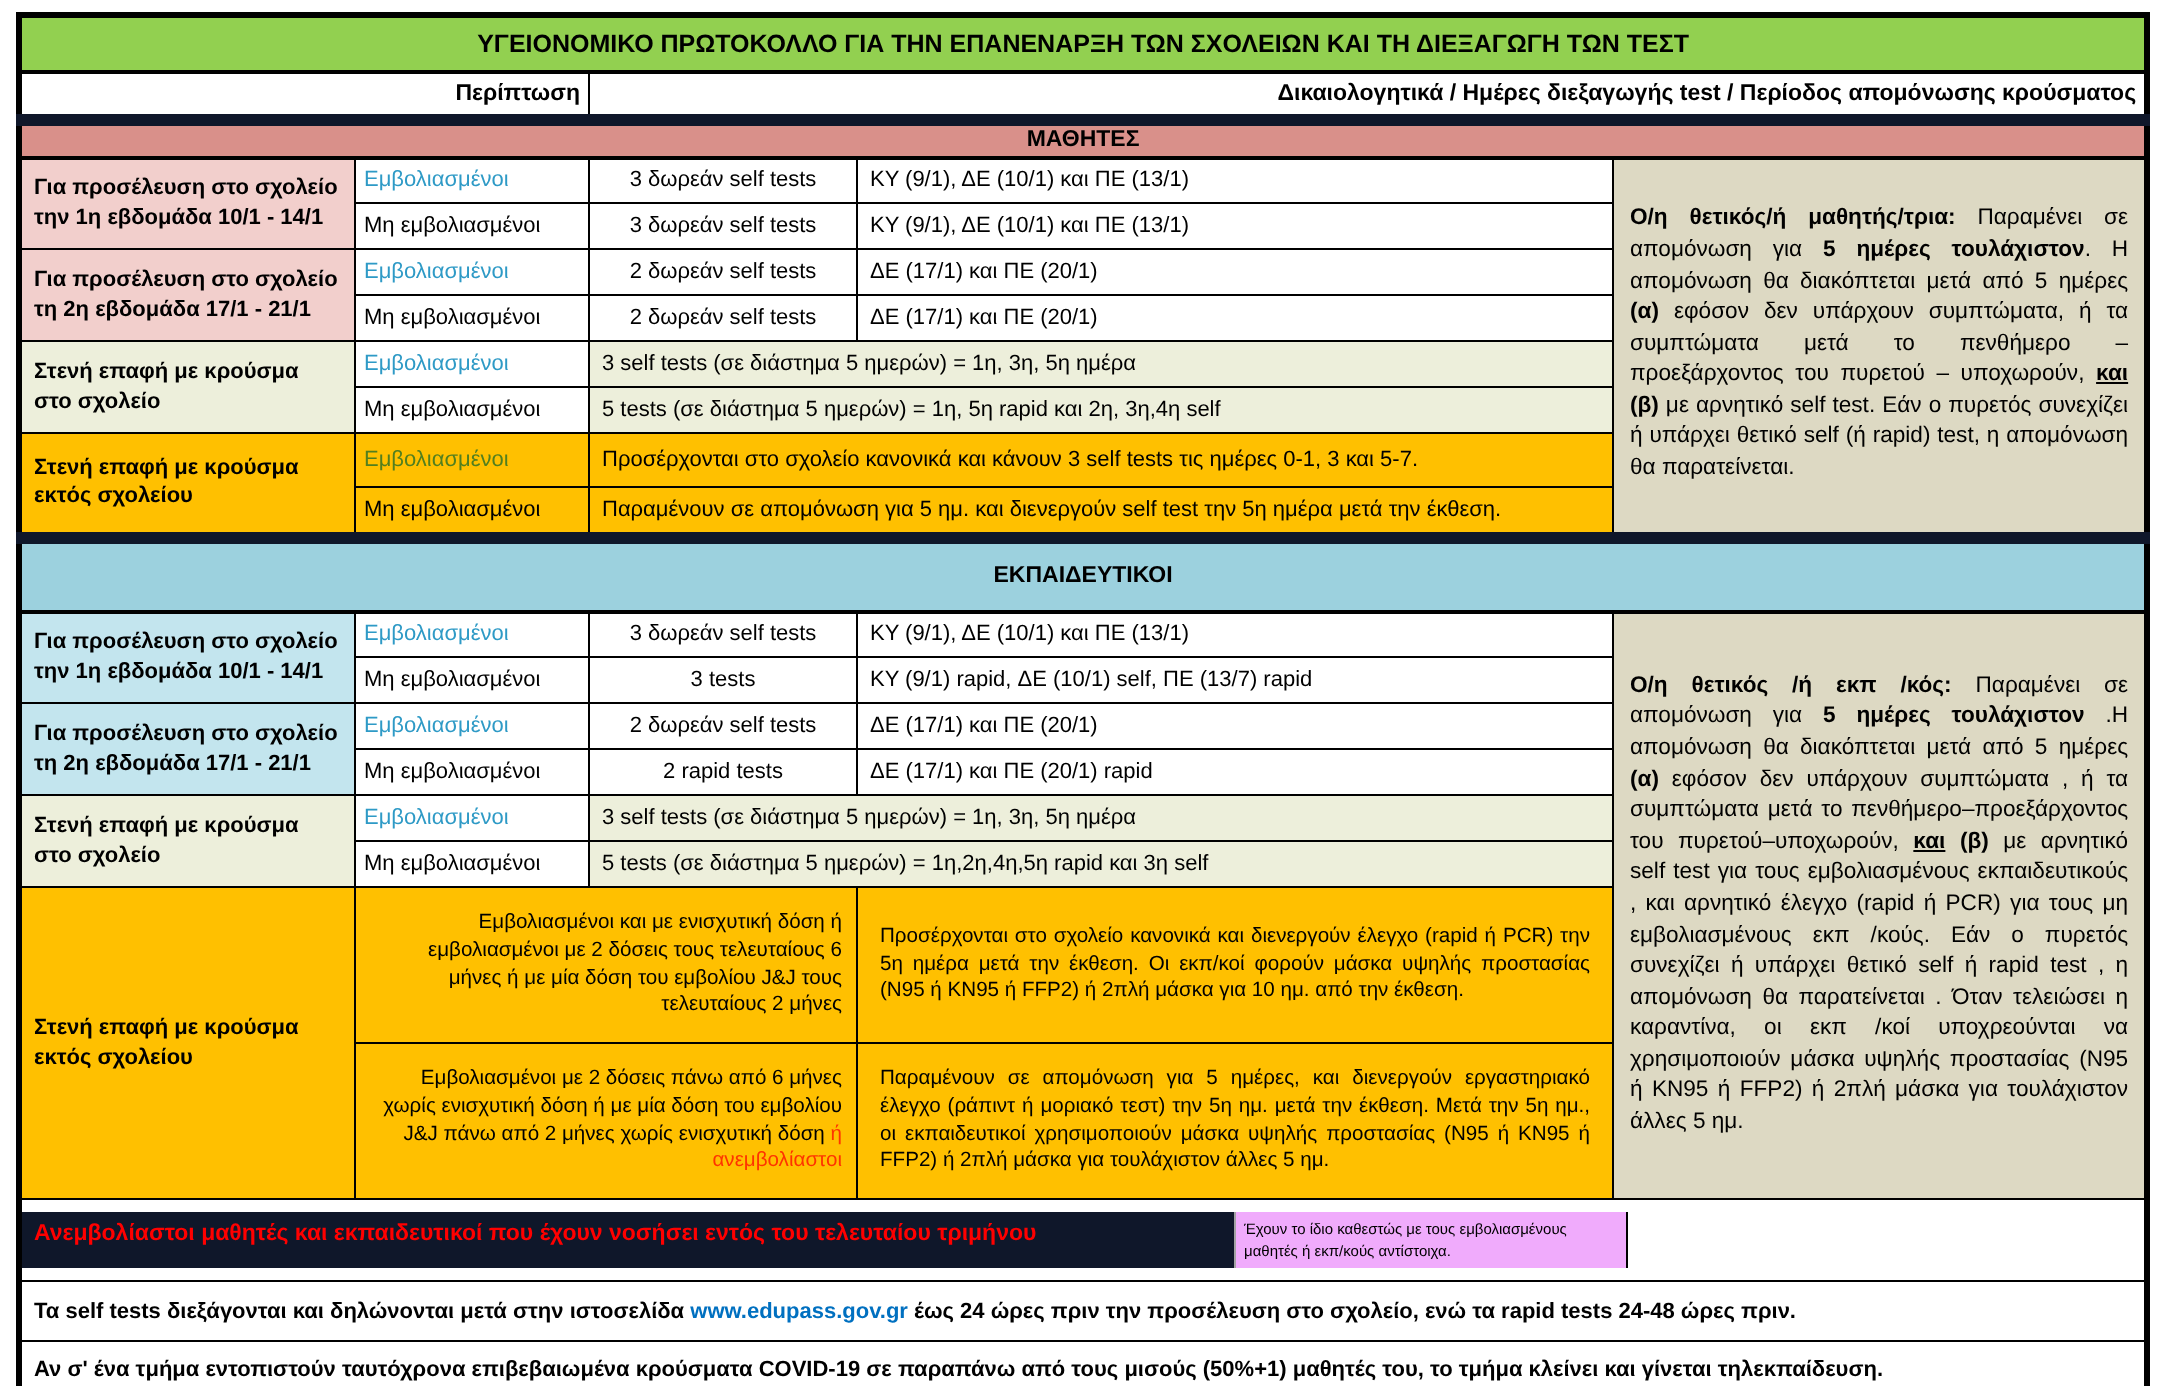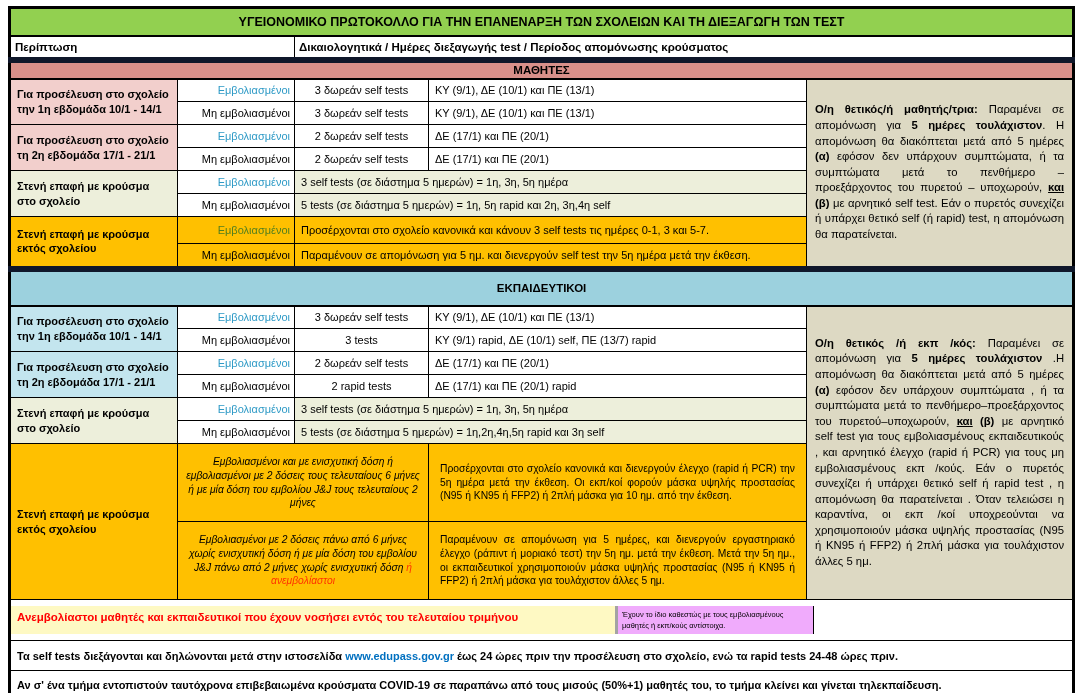--- a/index.html
+++ b/index.html
@@ -1,44 +1,44 @@
 <!DOCTYPE html>
 <html><head>
 <meta charset="utf-8">
 <style>
   html,body{margin:0;padding:0;background:#ffffff;}
   .page{width:1064px;margin:6px auto;font-family:"Liberation Sans",sans-serif;color:#000;border-radius:11px;}
   table.protocol{border-collapse:collapse;table-layout:fixed;width:1064px;border:3px solid #000;}
   td{border:1px solid #000;padding:1px 4px;font-size:11px;vertical-align:middle;overflow:hidden;}
   .title{background:#92D050;font-weight:bold;text-align:center;font-size:12.5px;border-bottom:2px solid #000;}
-  .hdr{font-weight:bold;text-align:left;font-size:11.5px;}
+  .hdr{font-weight:bold;text-align:right;font-size:11.5px;}
   .bar{font-weight:bold;text-align:center;font-size:11.5px;border-top:6px solid #0f172a;border-bottom:2px solid #000;}
   .bar-students{background:#D9908A;}
   .bar-teachers{background:#9CD1DE;}
   .lbl{font-weight:bold;text-align:left;padding:2px 6px;line-height:1.3;font-size:11px;vertical-align:middle;}
   .bg-pink{background:#F2CFCC;}
   .bg-olive{background:#EDEFDB;}
   .bg-blue{background:#C3E5EE;}
   .bg-orange{background:#FFC000;}
   .bg-beige{background:#DDD9C3;}
-  .vax{text-align:right;}
+  .vax{text-align:left;}
   .vax-blue{color:#2E9AC6;}
   .vax-green{color:#527F1F;}
   .tests{text-align:center;margin-top:31px;}
   .dates{text-align:left;padding-left:6px;}
   .merged{text-align:left;padding-left:6px;}
   .note{vertical-align:middle;padding:5px 8px;font-size:11.3px;line-height:1.38;text-align:justify;}
   .note b{font-weight:bold;}
   .u{text-decoration:underline;}
-  .cond{vertical-align:middle;padding:3px 7px;font-size:10.3px;line-height:1.35;text-align:center;font-style:italic;}
+  .cond{vertical-align:middle;padding:3px 7px;font-size:10.3px;line-height:1.35;text-align:right;}
   .act{vertical-align:middle;padding:3px 11px;font-size:10.3px;line-height:1.35;text-align:justify;}
   .red{color:#FF3300;}
   .p0{padding:0;}
   .yellow-row{display:flex;align-items:stretch;height:100%;}
-  .y-left{flex:0 0 607px;background:#fef9c3;color:#FF0000;font-weight:bold;font-size:11.5px;line-height:1.45;padding:3px 6px;border-right:3px solid #a3a3a3;text-align:justify;box-sizing:border-box;}
+  .y-left{flex:0 0 607px;background:#0f172a;color:#FF0000;font-weight:bold;font-size:11.5px;line-height:1.45;padding:3px 6px;border-right:1px solid #a3a3a3;text-align:justify;box-sizing:border-box;}
   .y-mid{flex:0 0 196px;background:#f0abfc;font-size:7.5px;line-height:1.5;padding:3px 4px;border-right:1px solid #000;box-sizing:border-box;}
   .y-right{flex:1;background:#ffffff;}
   .foot{font-weight:bold;font-size:11px;padding:4px 6px;text-align:left;}
   .link{color:#0070C0;text-decoration:none;cursor:pointer;}
 </style>
 </head>
 <body>
 
 <div class="page">
 <table class="protocol">

